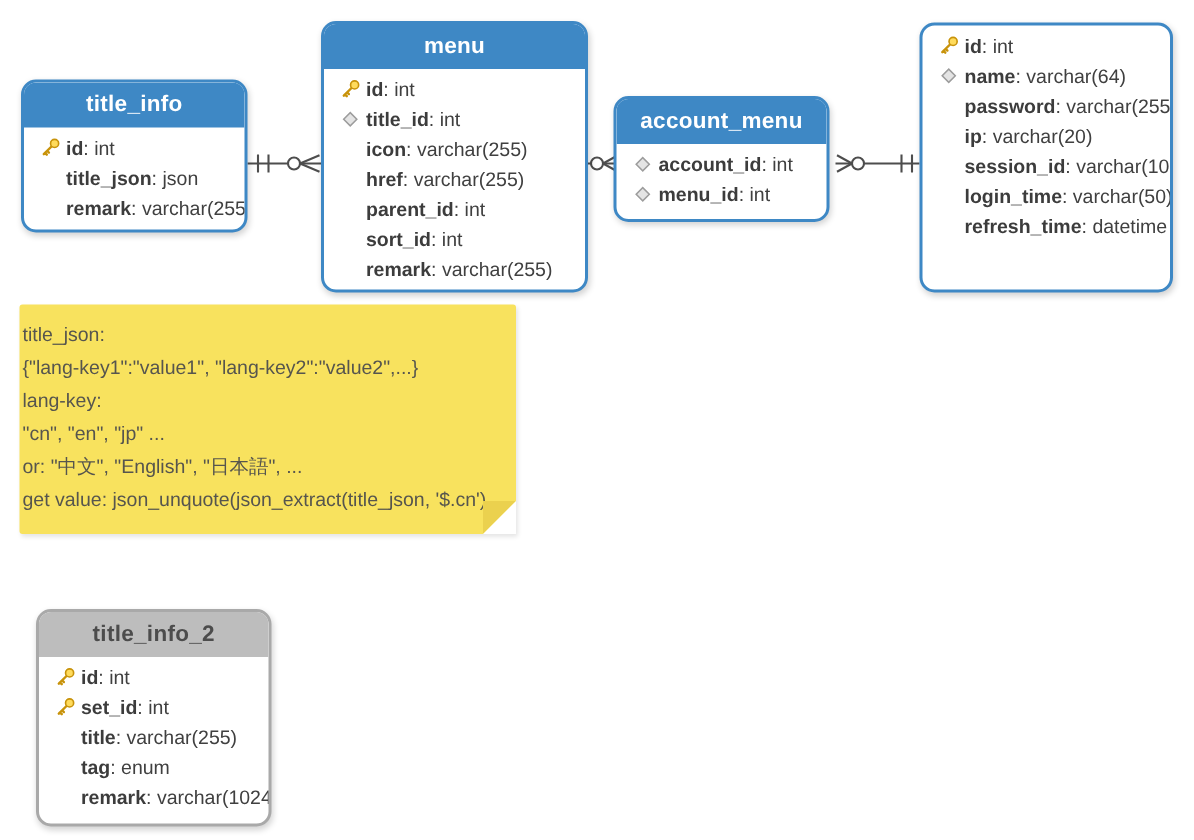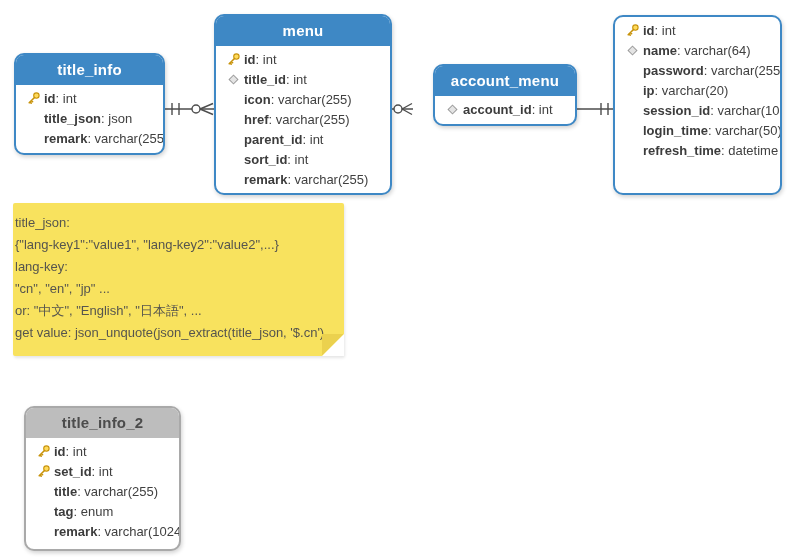--- a/index.html
+++ b/index.html
@@ -145,21 +145,21 @@
           <span class="ctype">: int</span>
         </div>
         <div class="trow">
           <span class="cicon"></span>
           <span class="cname">remark</span>
           <span class="ctype">: varchar(255)</span>
         </div>
       </div>
   </div>
 
-  <div class="dbtable" style="left:433px;top:64px;width:144px;height:62px">
+  <div class="dbtable" style="left:409px;top:64px;width:144px;height:84px">
     <div class="thead">account_menu</div>
     <div class="tbody">
         <div class="trow">
           <span class="cicon">
             <svg width="11" height="11" viewBox="0 0 11 11">
               <rect x="2.4" y="2.4" width="6.2" height="6.2" transform="rotate(45 5.5 5.5)" fill="#E4E4E4" stroke="#9C9C9C" stroke-width="1"></rect>
             </svg>
           </span>
           <span class="cname">account_id</span>
           <span class="ctype">: int</span>

